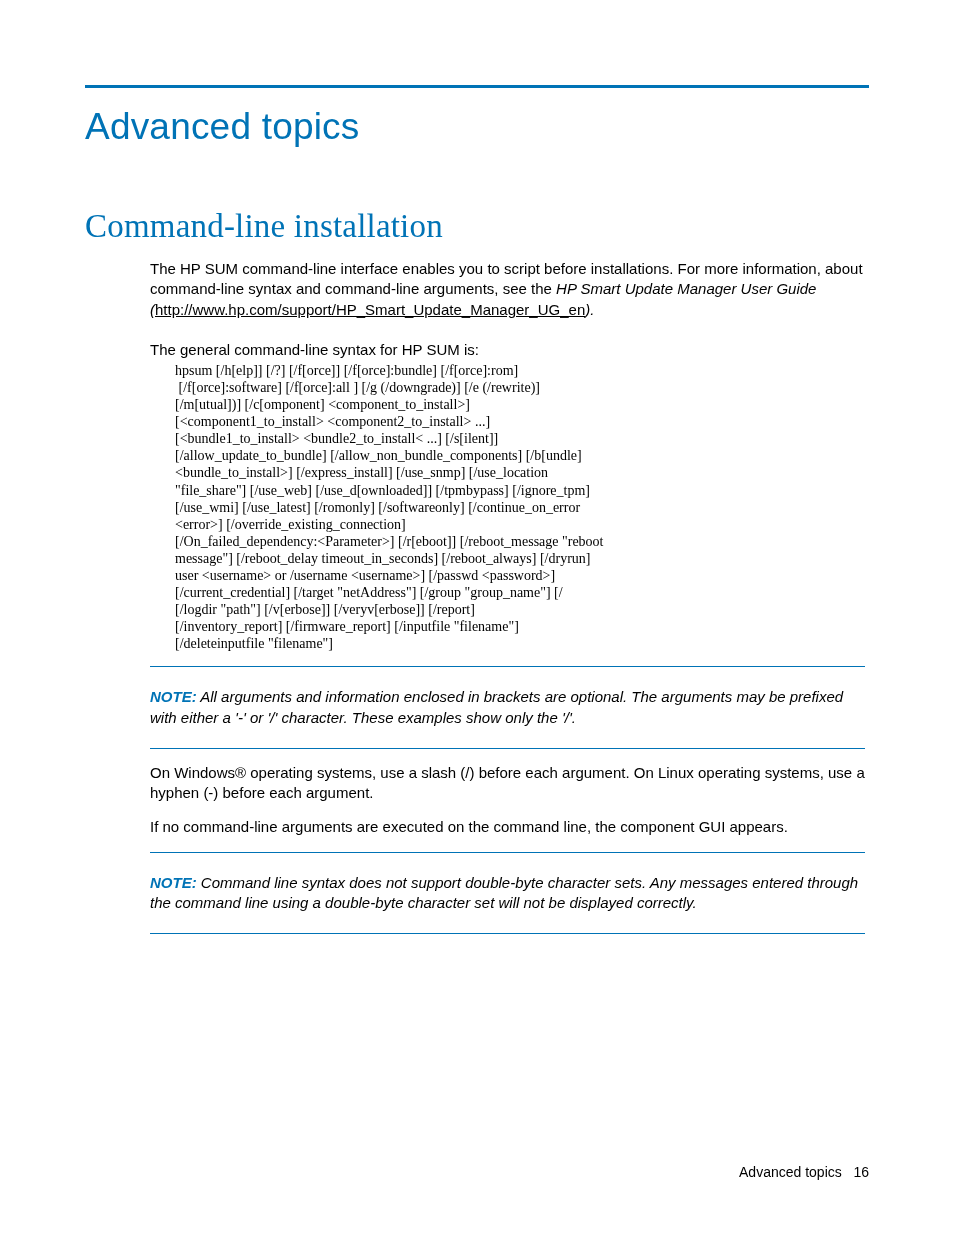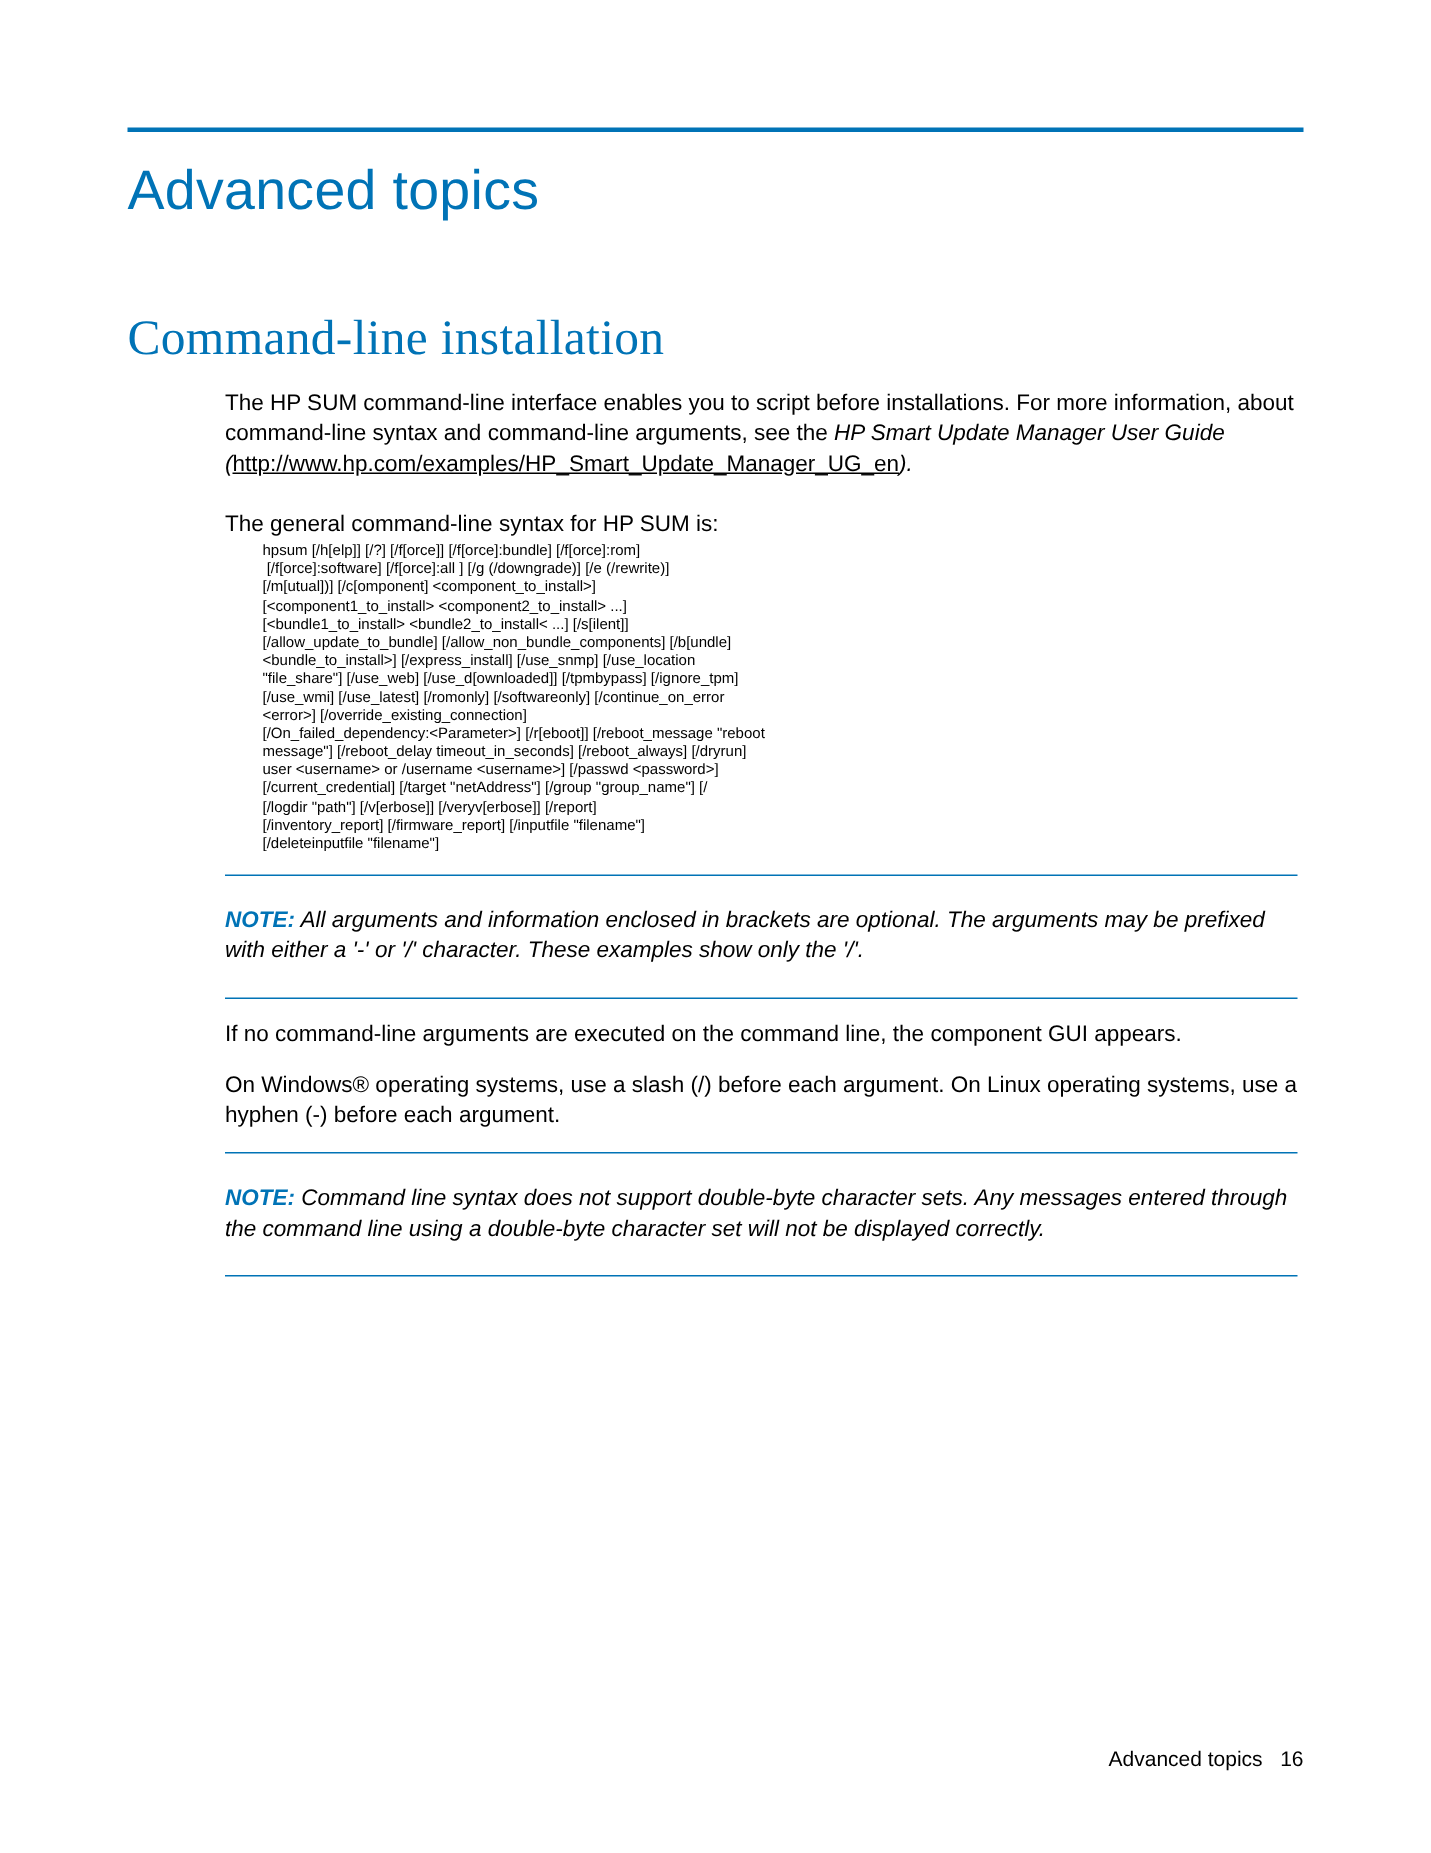--- a/index.html
+++ b/index.html
@@ -40,22 +40,22 @@
   .para {
     font-size: 15px;
     color: #000;
     line-height: 1.35;
     margin-bottom: 14px;
     font-stretch: condensed;
   }
   .italic { font-style: italic; }
   .link { text-decoration: underline; color: #000; font-style: normal; }
   .code-block {
-    font-family: Liberation Sans, sans-serif;
-    font-size: 10px;
+    font-family: Liberation Serif, serif;
+    font-size: 14px;
     white-space: pre;
     line-height: 1.22;
     margin-left: 25px;
     margin-bottom: 14px;
     color: #000;
   }
   .note-box {
     margin-right: 4px;
     border-top: 1px solid #0073b6;
     border-bottom: 1px solid #0073b6;
@@ -88,21 +88,21 @@
 <div class="page">
 
   <div class="top-rule"></div>
 
   <div class="h1">Advanced topics</div>
 
   <div class="h2">Command-line installation</div>
 
   <div class="content">
     <div class="para">
-      <span>The HP SUM command-line interface enables you to script before installations. For more information, about command-line syntax and command-line arguments, see the </span><span class="italic">HP Smart Update Manager User Guide (</span><span class="link">http://www.hp.com/examples/HP_Smart_Update_Manager_UG_en</span><span class="italic">).</span>
+      <span>The HP SUM command-line interface enables you to script before installations. For more information, about command-line syntax and command-line arguments, see the </span><span class="italic">HP Smart Update Manager User Guide (</span><span class="link">http://www.hp.com/support/HP_Smart_Update_Manager_UG_en</span><span class="italic">).</span>
     </div>
   </div>
 
 
   <div class="content">
     <div class="para" style="margin-bottom:2px;margin-top:20px;">The general command-line syntax for HP SUM is:</div>
     <div class="code-block">hpsum [/h[elp]] [/?] [/f[orce]] [/f[orce]:bundle] [/f[orce]:rom]
  [/f[orce]:software] [/f[orce]:all ] [/g (/downgrade)] [/e (/rewrite)]
 [/m[utual])] [/c[omponent] &lt;component_to_install&gt;]
 [&lt;component1_to_install&gt; &lt;component2_to_install&gt; ...]
@@ -119,22 +119,22 @@
 [/logdir "path"] [/v[erbose]] [/veryv[erbose]] [/report]
 [/inventory_report] [/firmware_report] [/inputfile "filename"]
 [/deleteinputfile "filename"]</div>
 
     <div class="note-box">
       <div class="note-text">
         <span class="note-label">NOTE:</span><span>  All arguments and information enclosed in brackets are optional. The arguments may be prefixed with either a '-' or '/' character. These examples show only the '/'.</span>
       </div>
     </div>
 
+    <div class="para">On Windows® operating systems, use a slash (/) before each argument. On Linux operating systems, use a hyphen (-) before each argument.</div>
     <div class="para">If no command-line arguments are executed on the command line, the component GUI appears.</div>
-    <div class="para">On Windows® operating systems, use a slash (/) before each argument. On Linux operating systems, use a hyphen (-) before each argument.</div>
 
     <div class="note-box">
       <div class="note-text">
         <span class="note-label">NOTE:</span><span>  Command line syntax does not support double-byte character sets. Any messages entered through the command line using a double-byte character set will not be displayed correctly.</span>
       </div>
     </div>
   </div>
 
 </div>
 

